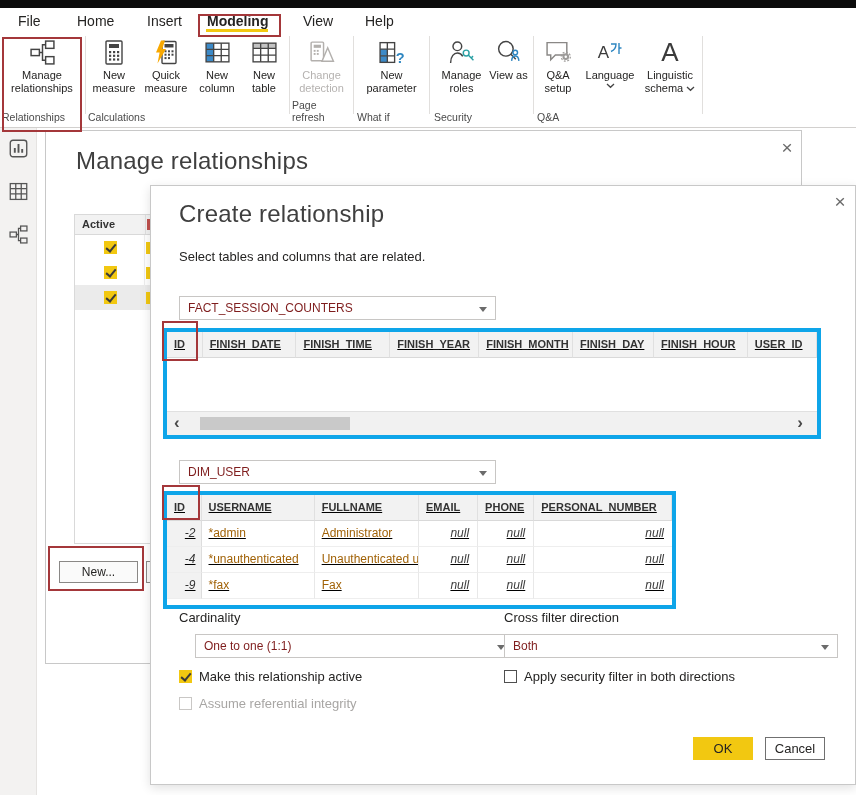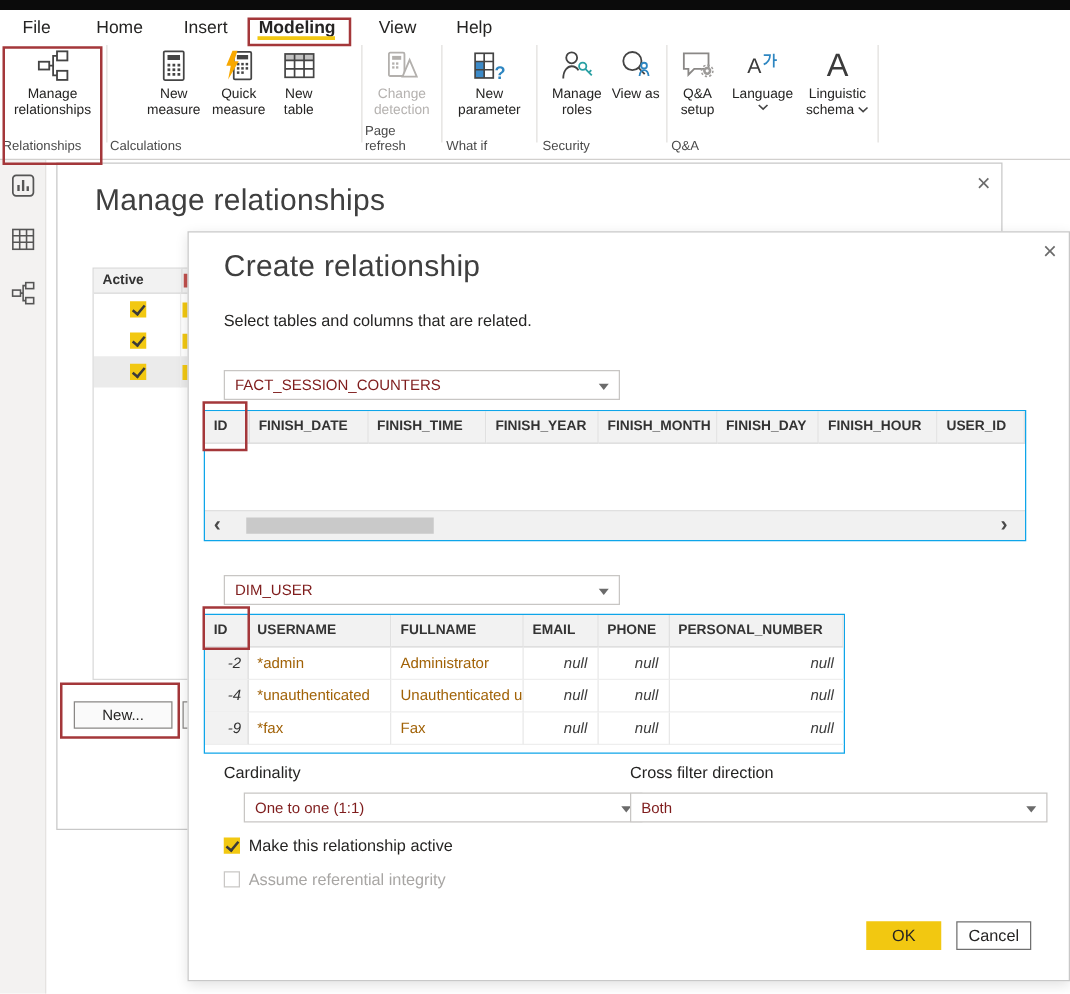--- a/index.html
+++ b/index.html
@@ -37,21 +37,21 @@
   .create-dialog { left:150px; top:185px; width:706px; height:600px; z-index:10; box-shadow:0 3px 10px rgba(0,0,0,.12); }
   .dlg-title { font-size:24px; font-weight:300; color:#3f3f3f; letter-spacing:.2px; white-space:nowrap; }
   .close-x { width:18px; height:18px; font-size:19px; line-height:17px; color:#6b6b6b; text-align:center; cursor:default; }
   .subtitle { font-size:13px; color:#252423; }
 
   
   .pbiselect { height:24px; border:1px solid #c8c6c4; background:#fff; font-size:12px; color:#7f1d1d; line-height:22px; padding-left:8px; }
   .caret { position:absolute; right:8px; top:10px; width:0; height:0; border-left:4px solid transparent; border-right:4px solid transparent; border-top:5px solid #6b6b6b; }
 
   
-  .ptable { border:1px solid #0ea5e9; background:#fff; }
+  .ptable { border:4px solid #0ea5e9; background:#fff;text-decoration:underline; }
   .prow { display:flex; }
   .pcell { font-size:12px; line-height:25px; white-space:nowrap; overflow:hidden; border-right:1px solid #e8e8e8; }
   .pcell:last-child { border-right:none; }
   .phead .pcell { background:#f2f2f2; font-size:11px; font-weight:bold; color:#333; padding-left:7px; border-bottom:1px solid #d9d9d9; border-right:1px solid #e0e0e0; }
   .pbody .pcell { border-bottom:1px solid #eee; }
   .id-cell { background:#f2f2f2; font-style:italic; text-align:right; padding-right:5px; color:#333; border-right:1px solid #ddd !important; }
   .txt-cell { padding-left:7px; color:#a16207; }
   .null-cell { font-style:italic; text-align:right; padding-right:8px; color:#3c3c3c; }
 
   .t1 .c0{width:36px}.t1 .c1{width:95px}.t1 .c2{width:95px}.t1 .c3{width:90px}.t1 .c4{width:95px}.t1 .c5{width:82px}.t1 .c6{width:95px}.t1 .c7{width:70px}
@@ -154,20 +154,30 @@
                 <rect x="15" y="14.2" width="2" height="2"></rect>
                 <rect x="18.5" y="14.2" width="2" height="2"></rect>
               <rect x="11.5" y="17.6" width="2" height="2"></rect>
                 <rect x="15" y="17.6" width="2" height="2"></rect>
             </g>
             <path d="M8 1 L3 13 h3.6 L4.5 24 L13 9.5 h-3.8 L12 1 z" fill="#F8A800" stroke="none"></path>
           </svg>
         </span>
         <span class="rlabel" style="width:50px">Quick measure</span>
       </div>
+      <div class="rbtn" style="width:48px">
+        <span class="ricon">
+          <svg width="27" height="27" viewBox="0 0 26 26" fill="none" stroke="#444" stroke-width="1.3">
+            <rect x="2" y="4" width="7.3" height="18" fill="#3C8AC8" stroke="none"></rect>
+            <rect x="2" y="4" width="22" height="18"></rect>
+            <path d="M9.3 4 v18 M16.6 4 v18 M2 10 h22 M2 16 h22"></path>
+          </svg>
+        </span>
+        <span class="rlabel" style="width:48px">New column</span>
+      </div>
       <div class="rbtn" style="width:42px">
         <span class="ricon">
           <svg width="27" height="27" viewBox="0 0 26 26" fill="none" stroke="#444" stroke-width="1.3">
             <rect x="2" y="4" width="22" height="5" fill="#c3c3c3" stroke="none"></rect>
             <rect x="2" y="4" width="22" height="18"></rect>
             <path d="M9.3 4 v18 M16.6 4 v18 M2 9 h22 M2 15.5 h22"></path>
           </svg>
         </span>
         <span class="rlabel" style="width:42px">New table</span>
       </div>
@@ -429,20 +439,24 @@
     <div class="abs" style="left:353px;top:424px;font-size:13px;color:#252423">Cross filter direction</div>
     <div class="abs pbiselect" style="left:353px;top:448px;width:334px">
       <span>Both</span>
       <span class="caret"></span>
     </div>
 
     <div class="abs cb-row" style="left:28px;top:483px">
       <span class="cb on"></span>
       <span>Make this relationship active</span>
     </div>
+    <div class="abs cb-row" style="left:353px;top:483px">
+      <span class="cb off"></span>
+      <span>Apply security filter in both directions</span>
+    </div>
     <div class="abs cb-row disabled" style="left:28px;top:510px">
       <span class="cb dis"></span>
       <span>Assume referential integrity</span>
     </div>
 
     <div class="abs btn btn-ok" style="left:542px;top:551px;width:60px;height:23px">OK</div>
     <div class="abs btn btn-cancel" style="left:614px;top:551px;width:60px;height:23px">Cancel</div>
   </div>
 
 </div>

